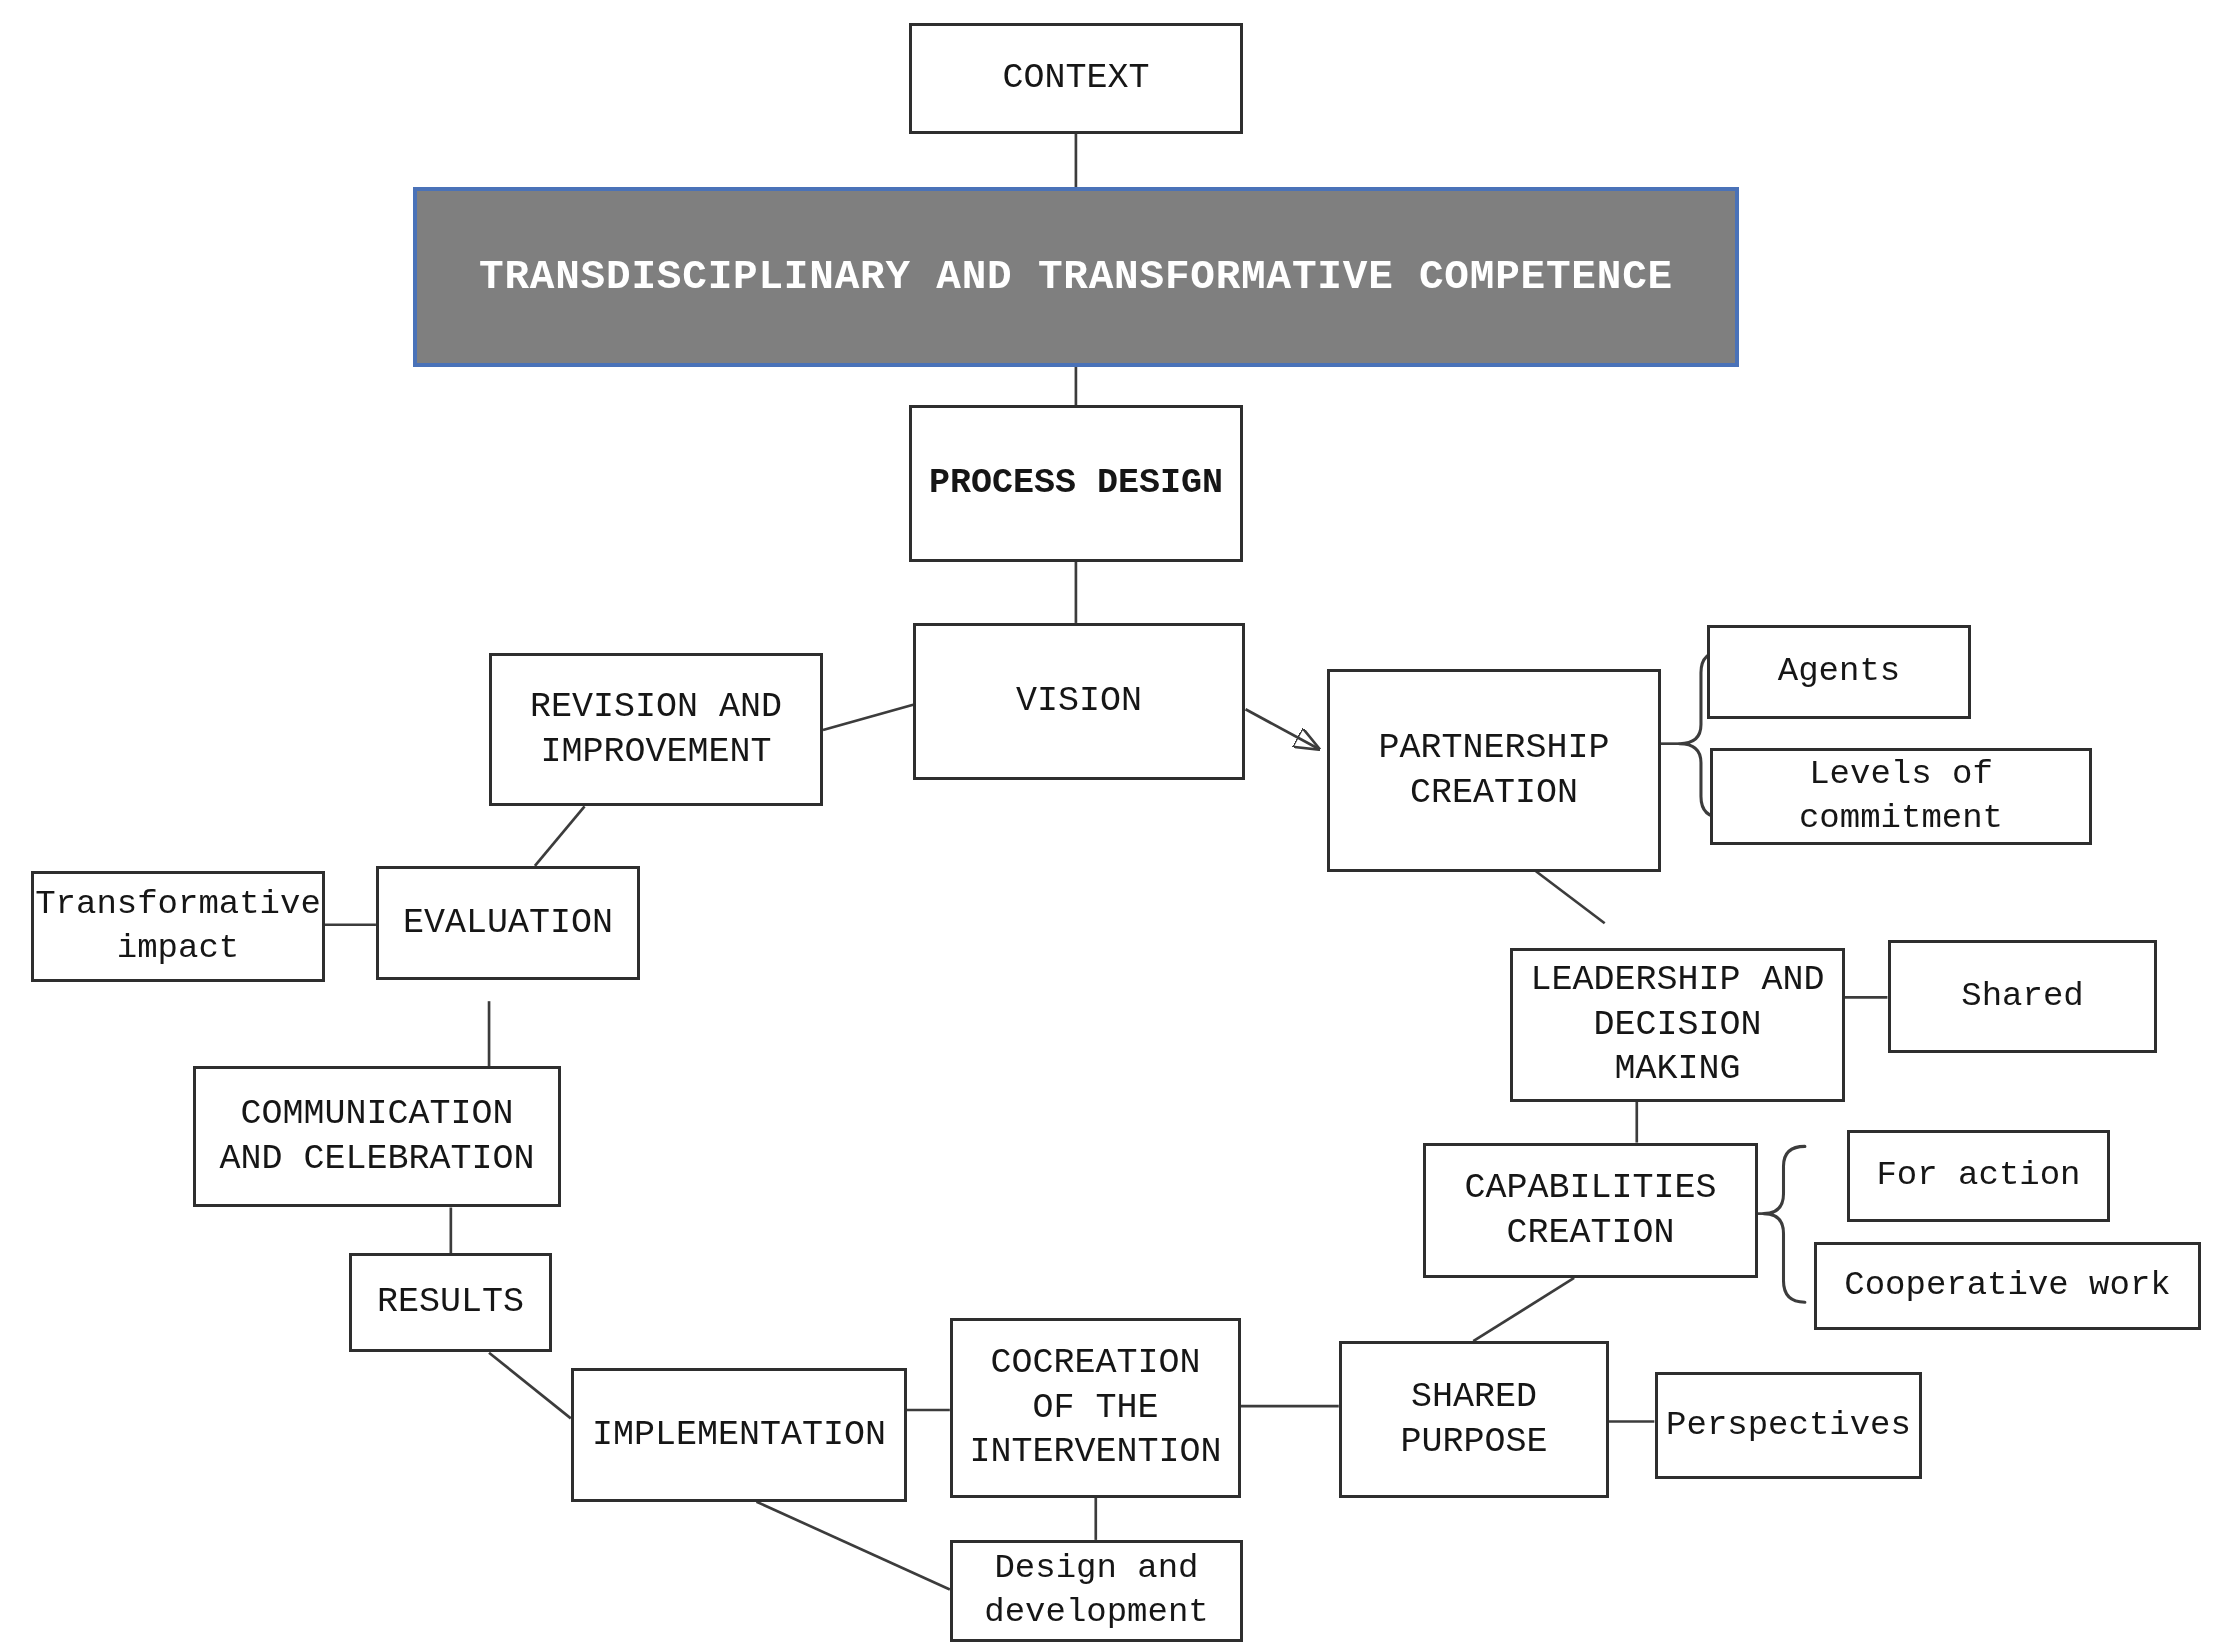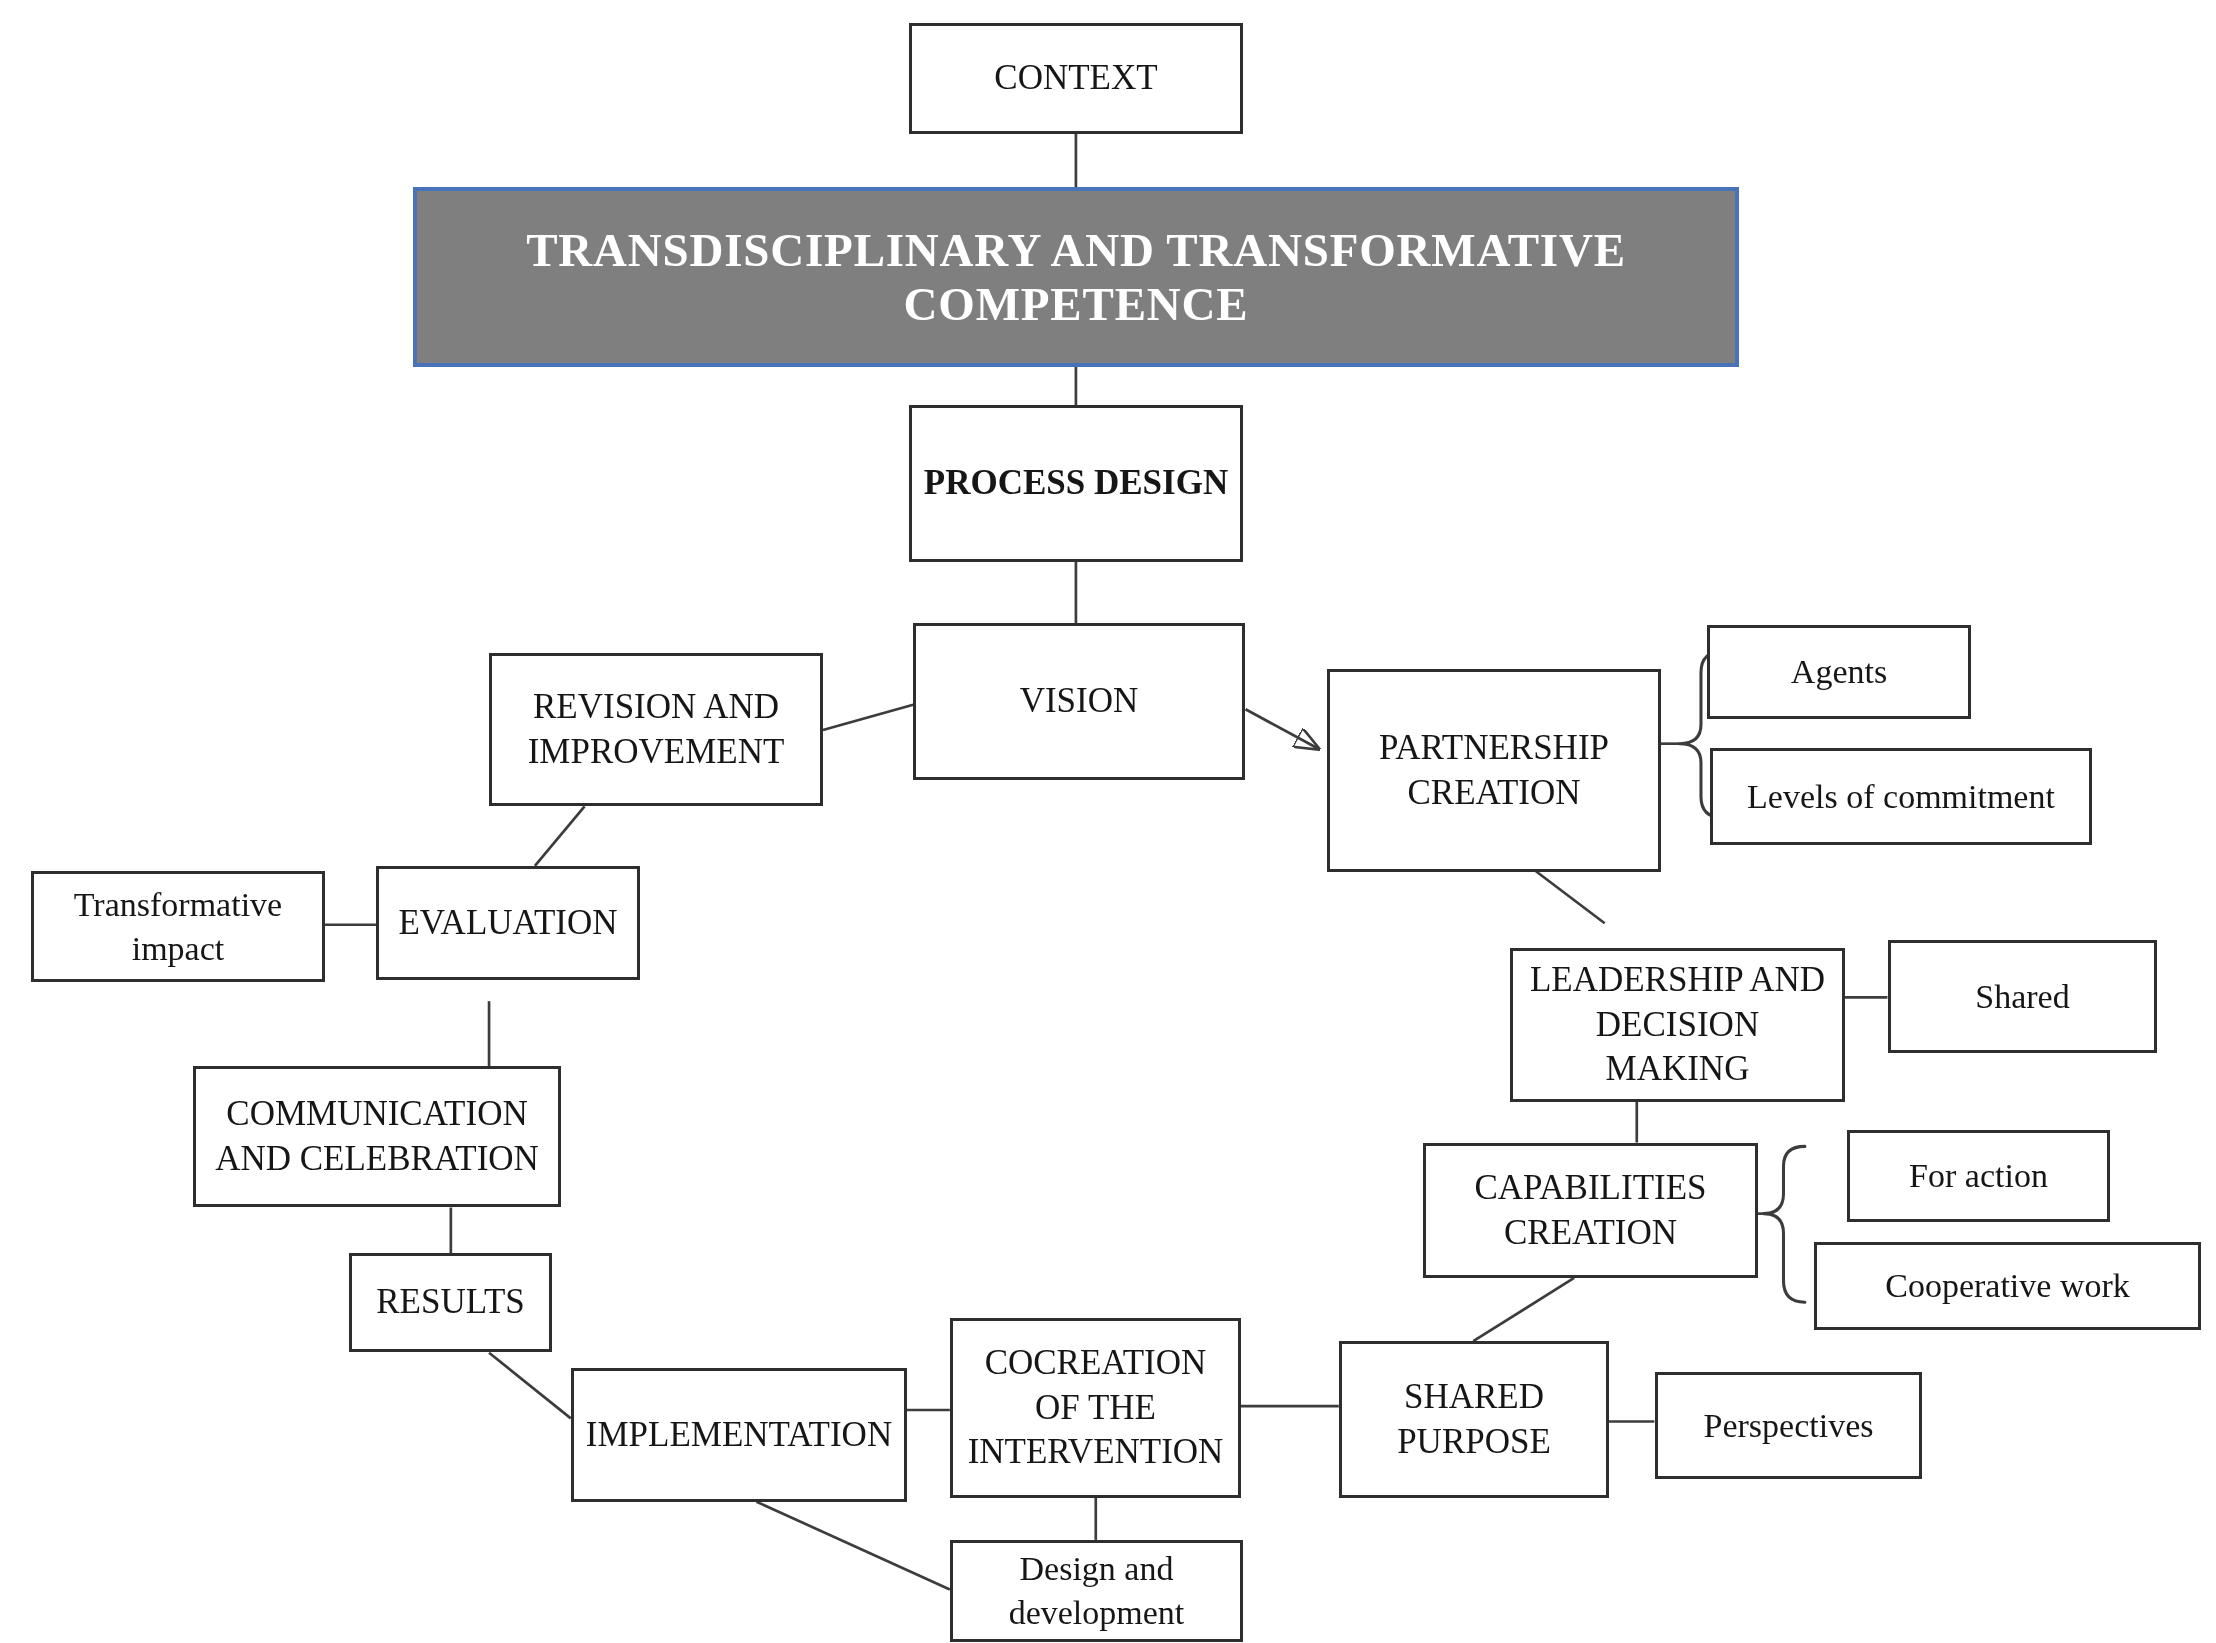--- a/index.html
+++ b/index.html
@@ -10,21 +10,21 @@
     --banner-border:#4a72b8;
     --banner-text:#ffffff;
     --connector:#3c3c3c;
     --background:#ffffff;
   }
   html,body{margin:0;padding:0;background:var(--background);}
   .stage{
     position:relative;
     width:2216px;height:1644px;
     background:var(--background);
-    font-family:Liberation Serif, serif;
+    font-family:Liberation Mono, monospace;
     color:var(--text);
     overflow:hidden;
   }
   .edges{position:absolute;left:0;top:0;width:2216px;height:1644px;}
   .edges line,.edges path{stroke:var(--connector);stroke-width:3.5;fill:none;}
   .edges path.brace{stroke-width:4;stroke-linecap:round;stroke-linejoin:round;}
   .box{
     position:absolute;
     box-sizing:border-box;
     background:var(--box-fill);
@@ -38,21 +38,21 @@
   .box.sub{font-size:34px;}
   .box.bold{font-weight:bold;}
   .banner{
     position:absolute;
     box-sizing:border-box;
     background:var(--banner-fill);
     border:4.6px solid var(--banner-border);
     display:flex;align-items:center;justify-content:center;
     text-align:center;
     color:var(--banner-text);
-    font-size:47px;font-weight:bold;letter-spacing:0.8px;
+    font-size:41px;font-weight:bold;letter-spacing:0.8px;
   }
 </style>
 </head>
 <body>
 
 <div class="stage">
 
   <svg class="edges" viewBox="0 0 2900 2151" xmlns="http://www.w3.org/2000/svg">
     <defs>
       <marker id="arrow" viewBox="0 0 34 28" refX="32" refY="14" markerUnits="userSpaceOnUse" markerWidth="34" markerHeight="28" orient="auto">

